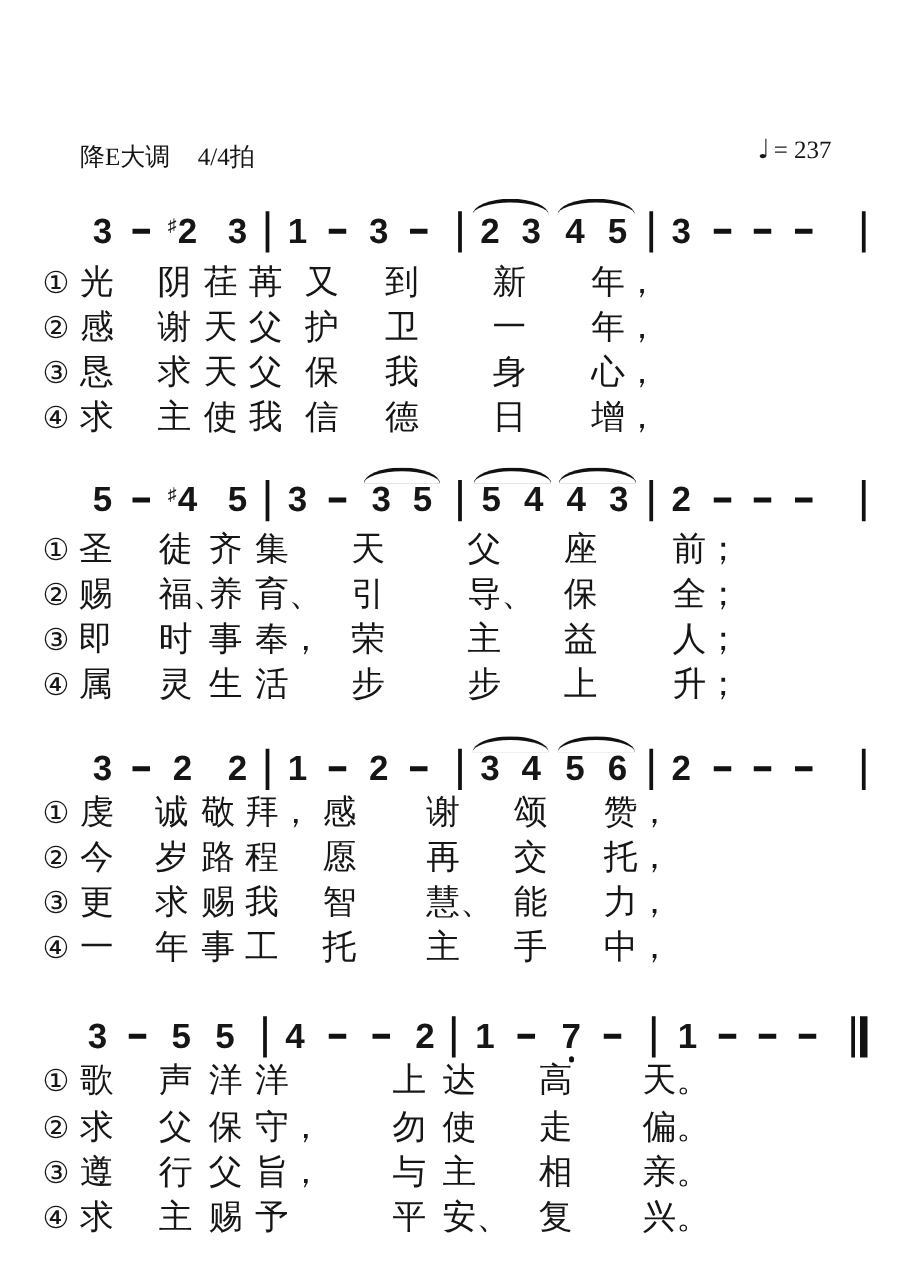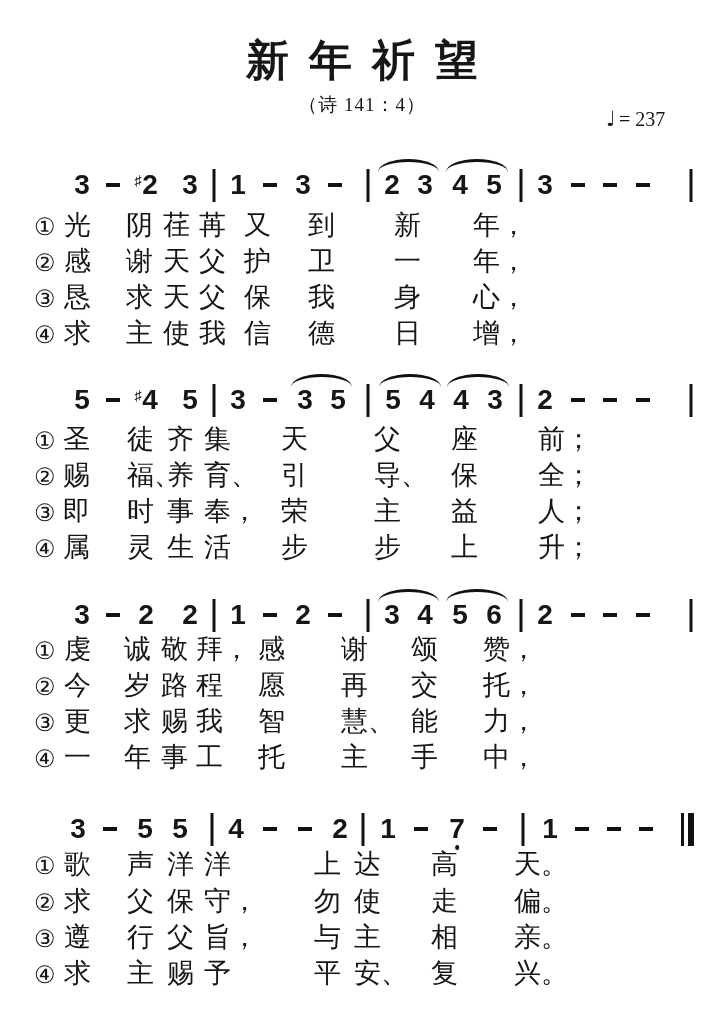--- a/index.html
+++ b/index.html
@@ -37,22 +37,23 @@
   .fbar-thin{position:absolute;width:3px;height:33px;background:#111;}
   .fbar-thick{position:absolute;width:5.5px;height:33px;background:#111;}
   .slur{position:absolute;height:10px;border-top:3px solid #111;border-radius:55% 55% 0 0/110% 110% 0 0;}
   .lyr{position:absolute;font-size:27px;line-height:30px;white-space:nowrap;}
   .pfx{position:absolute;font-size:24px;line-height:30px;}
 </style>
 </head>
 <body>
 
 <div class="page">
-  <div class="song-title">新年祈望</div>
-  <div class="scripture-ref">（诗 141：4）</div>
+  <div class="key-line">
+    <span>降E大调</span><span class="sp"></span><span>4/4拍</span>
+  </div>
   <div class="tempo">
     <span class="qnote">♩</span><span>= 237</span>
   </div>
   <div id="systems">
       <div class="note" style="left: 82px; top: 170px;">3</div>
       <div class="dash" style="left: 113px; top: 183px;"></div>
       <div class="note" style="left: 146px; top: 170px;"><span class="acc">♯</span>2</div>
       <div class="note" style="left: 190px; top: 170px;">3</div>
       <div class="bar" style="left: 214px; top: 169px;"></div>
       <div class="note" style="left: 238px; top: 170px;">1</div>

